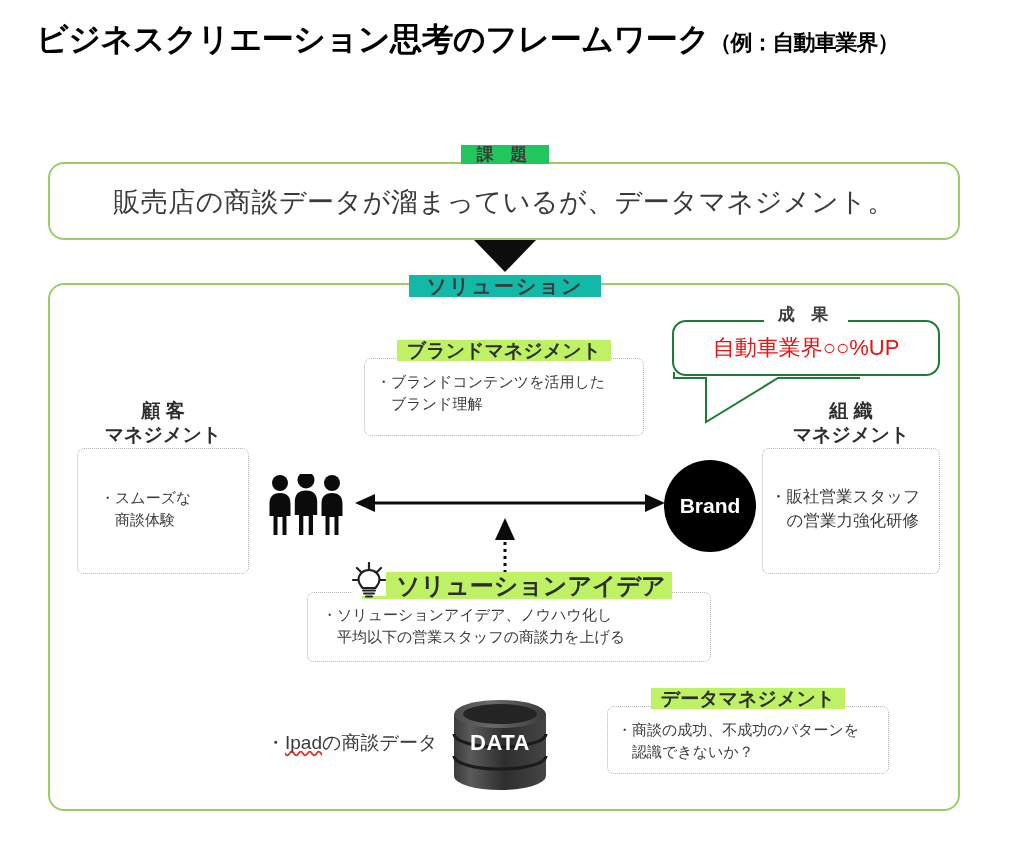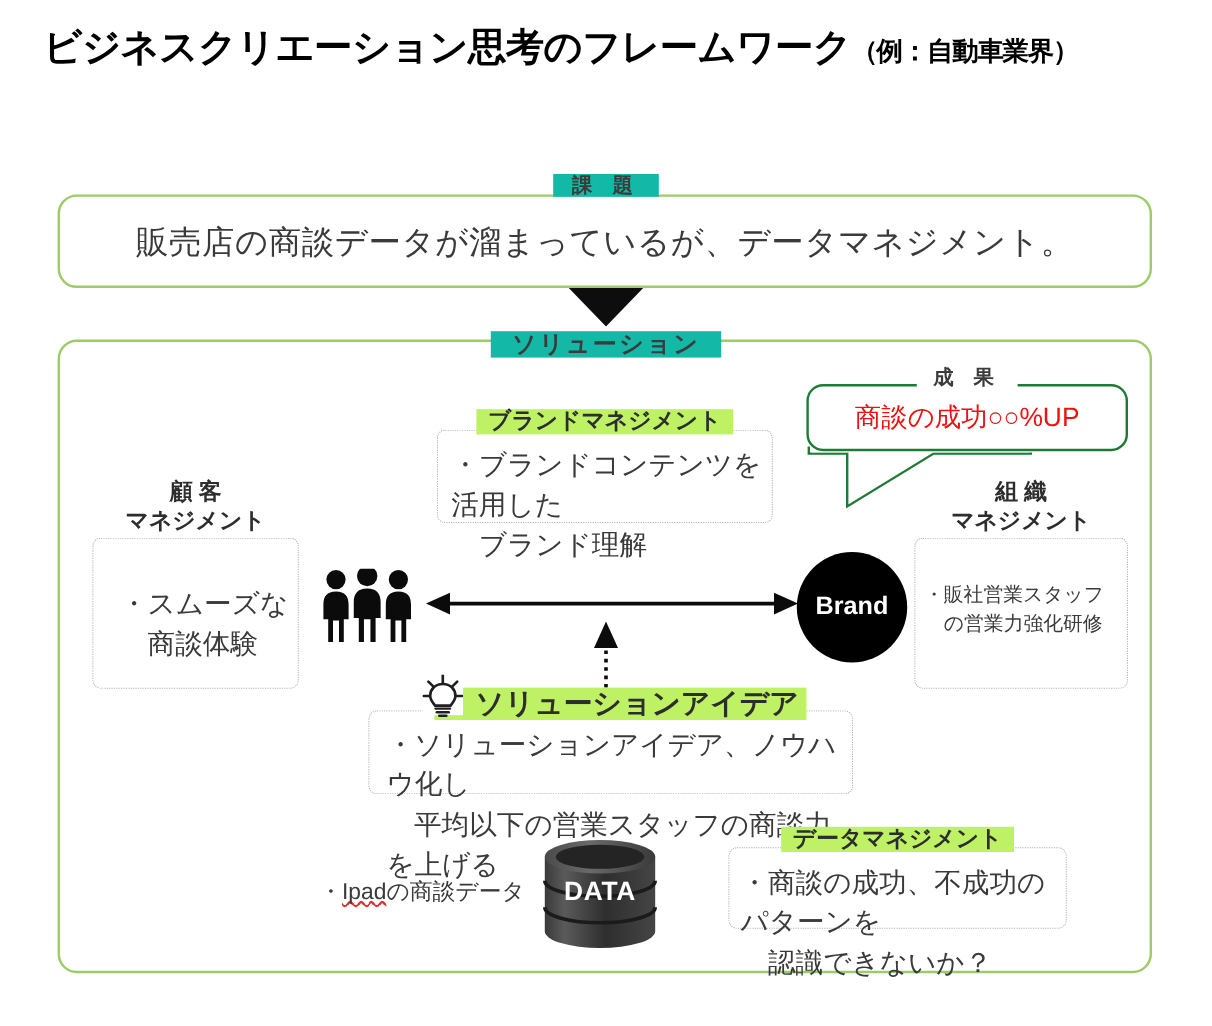--- a/index.html
+++ b/index.html
@@ -50,21 +50,21 @@
     right: 0;
     top: 143px;
     text-align: center;
     font-size: 17px;
     font-weight: bold;
     color: #3b3b3b;
     letter-spacing: 6px;
     z-index: 5;
   }
   #issue-label span.tag {
-    background: #14b8a6;
+    background: #22c55e;
     padding: 0 16px;
   }
   #issue-text {
     position: absolute;
     left: 48px;
     top: 184px;
     width: 912px;
     text-align: center;
     font-size: 27px;
     color: #3a3a3a;
@@ -129,21 +129,21 @@
     z-index: 7;
     white-space: nowrap;
   }
   .card-title span.tag {
     background: #bef264;
     padding: 0 10px;
     text-align: right;
   }
   .card-body {
     position: absolute;
-    font-size: 23px;
+    font-size: 15px;
     line-height: 1.45;
     color: #3a3a3a;
     white-space: pre-line;
   }
 
   
   #brand-mgmt-card { left: 364px; top: 358px; width: 280px; height: 78px; }
   #brand-mgmt-title { left: 364px; top: 338px; width: 280px; }
   #brand-mgmt-body { left: 376px; top: 371px; width: 262px; }
 
@@ -333,21 +333,21 @@
 　認識できないか？</div>
 
 <svg id="result-tail" width="200" height="90" viewBox="0 0 200 90">
   <path d="M14 2 L14 8 L46 8 L46 52 L118 8 L200 8" fill="#ffffff" stroke="#1E7B36" stroke-width="2"></path>
   <rect x="16" y="0" width="182" height="7" fill="#ffffff"></rect>
 </svg>
 <div id="result-callout"></div>
 <div id="result-label">
   <span class="tag">成 果</span>
 </div>
-<div id="result-text">商談の成功○○%UP</div>
+<div id="result-text">自動車業界○○%UP</div>
 
 <svg id="people-icon" width="80" height="62" viewBox="0 0 80 62">
   <g fill="#0b0b0b">
     <circle cx="14" cy="9" r="8"></circle>
     <path d="M14 19 C6.5 19 3.5 23 3.5 30 L3.5 42 L7.5 42 L7.5 61 L11.5 61 L11.5 43 L16.5 43 L16.5 61 L20.5 61 L20.5 42 L24.5 42 L24.5 30 C24.5 23 21.5 19 14 19 Z"></path>
     <circle cx="40" cy="6" r="8.5"></circle>
     <path d="M40 16.5 C32 16.5 28.8 20.8 28.8 28 L28.8 41 L33 41 L33 61 L37.3 61 L37.3 42 L42.7 42 L42.7 61 L47 61 L47 41 L51.2 41 L51.2 28 C51.2 20.8 48 16.5 40 16.5 Z"></path>
     <circle cx="66" cy="9" r="8"></circle>
     <path d="M66 19 C58.5 19 55.5 23 55.5 30 L55.5 42 L59.5 42 L59.5 61 L63.5 61 L63.5 43 L68.5 43 L68.5 61 L72.5 61 L72.5 42 L76.5 42 L76.5 30 C76.5 23 73.5 19 66 19 Z"></path>
   </g>

